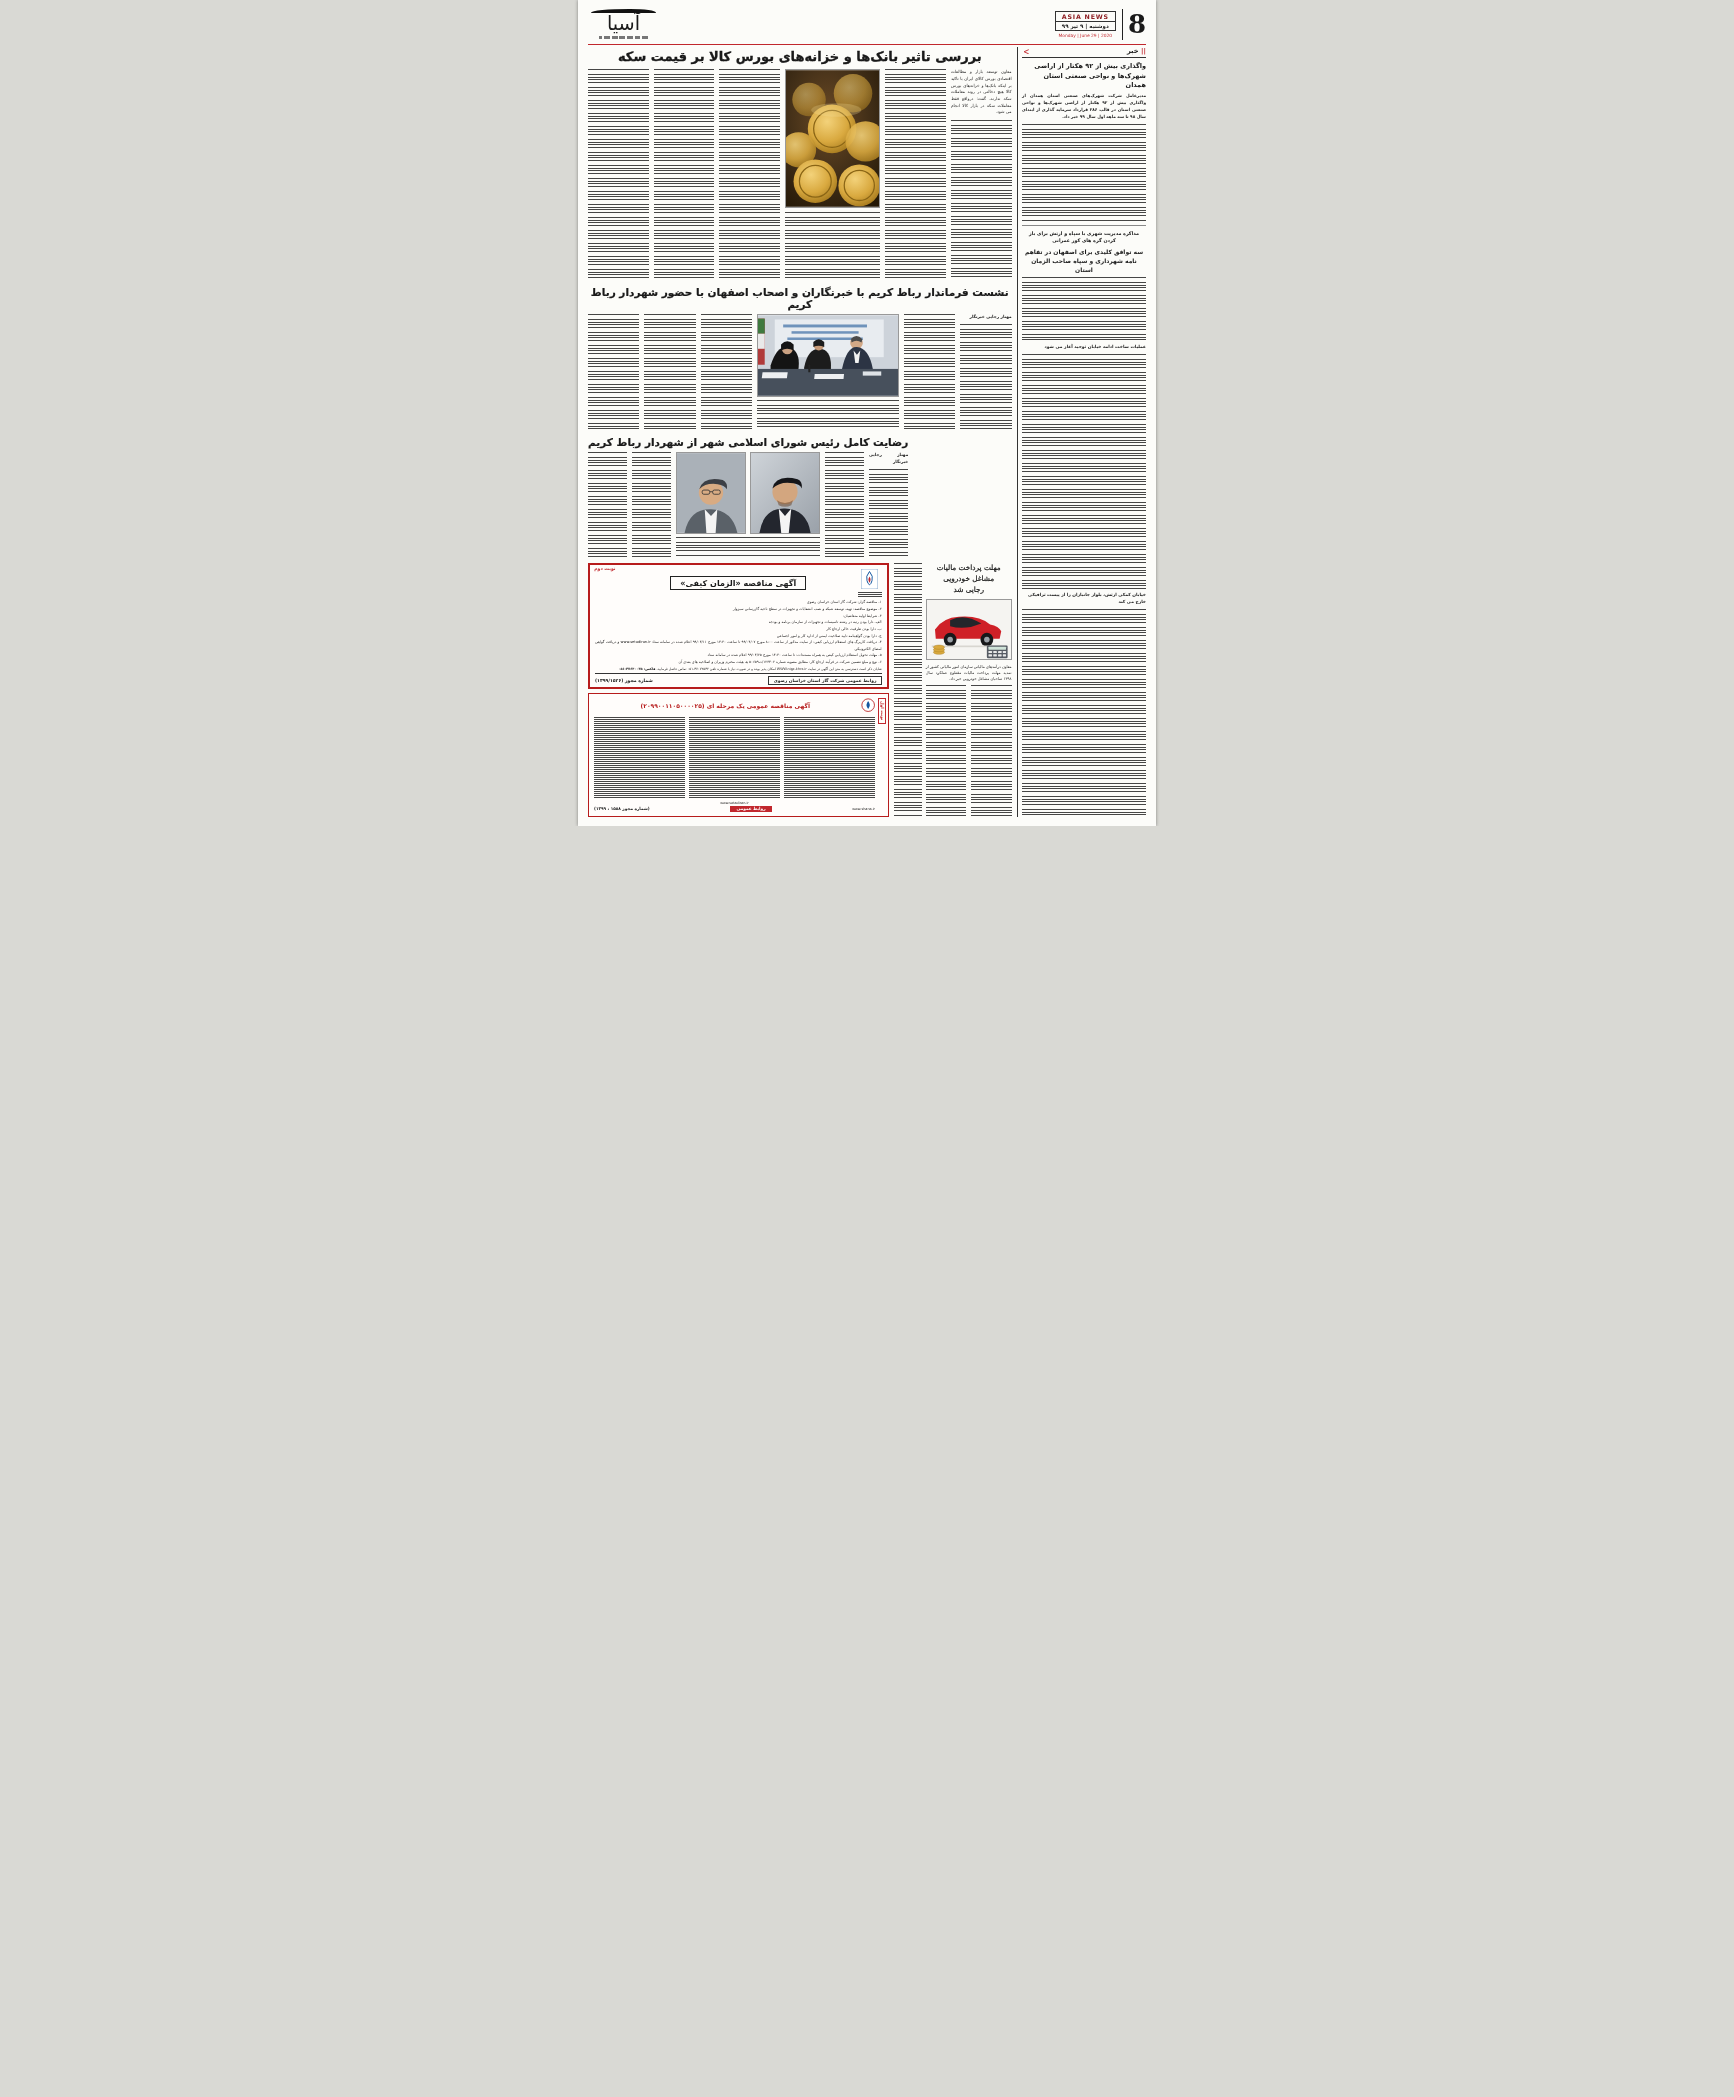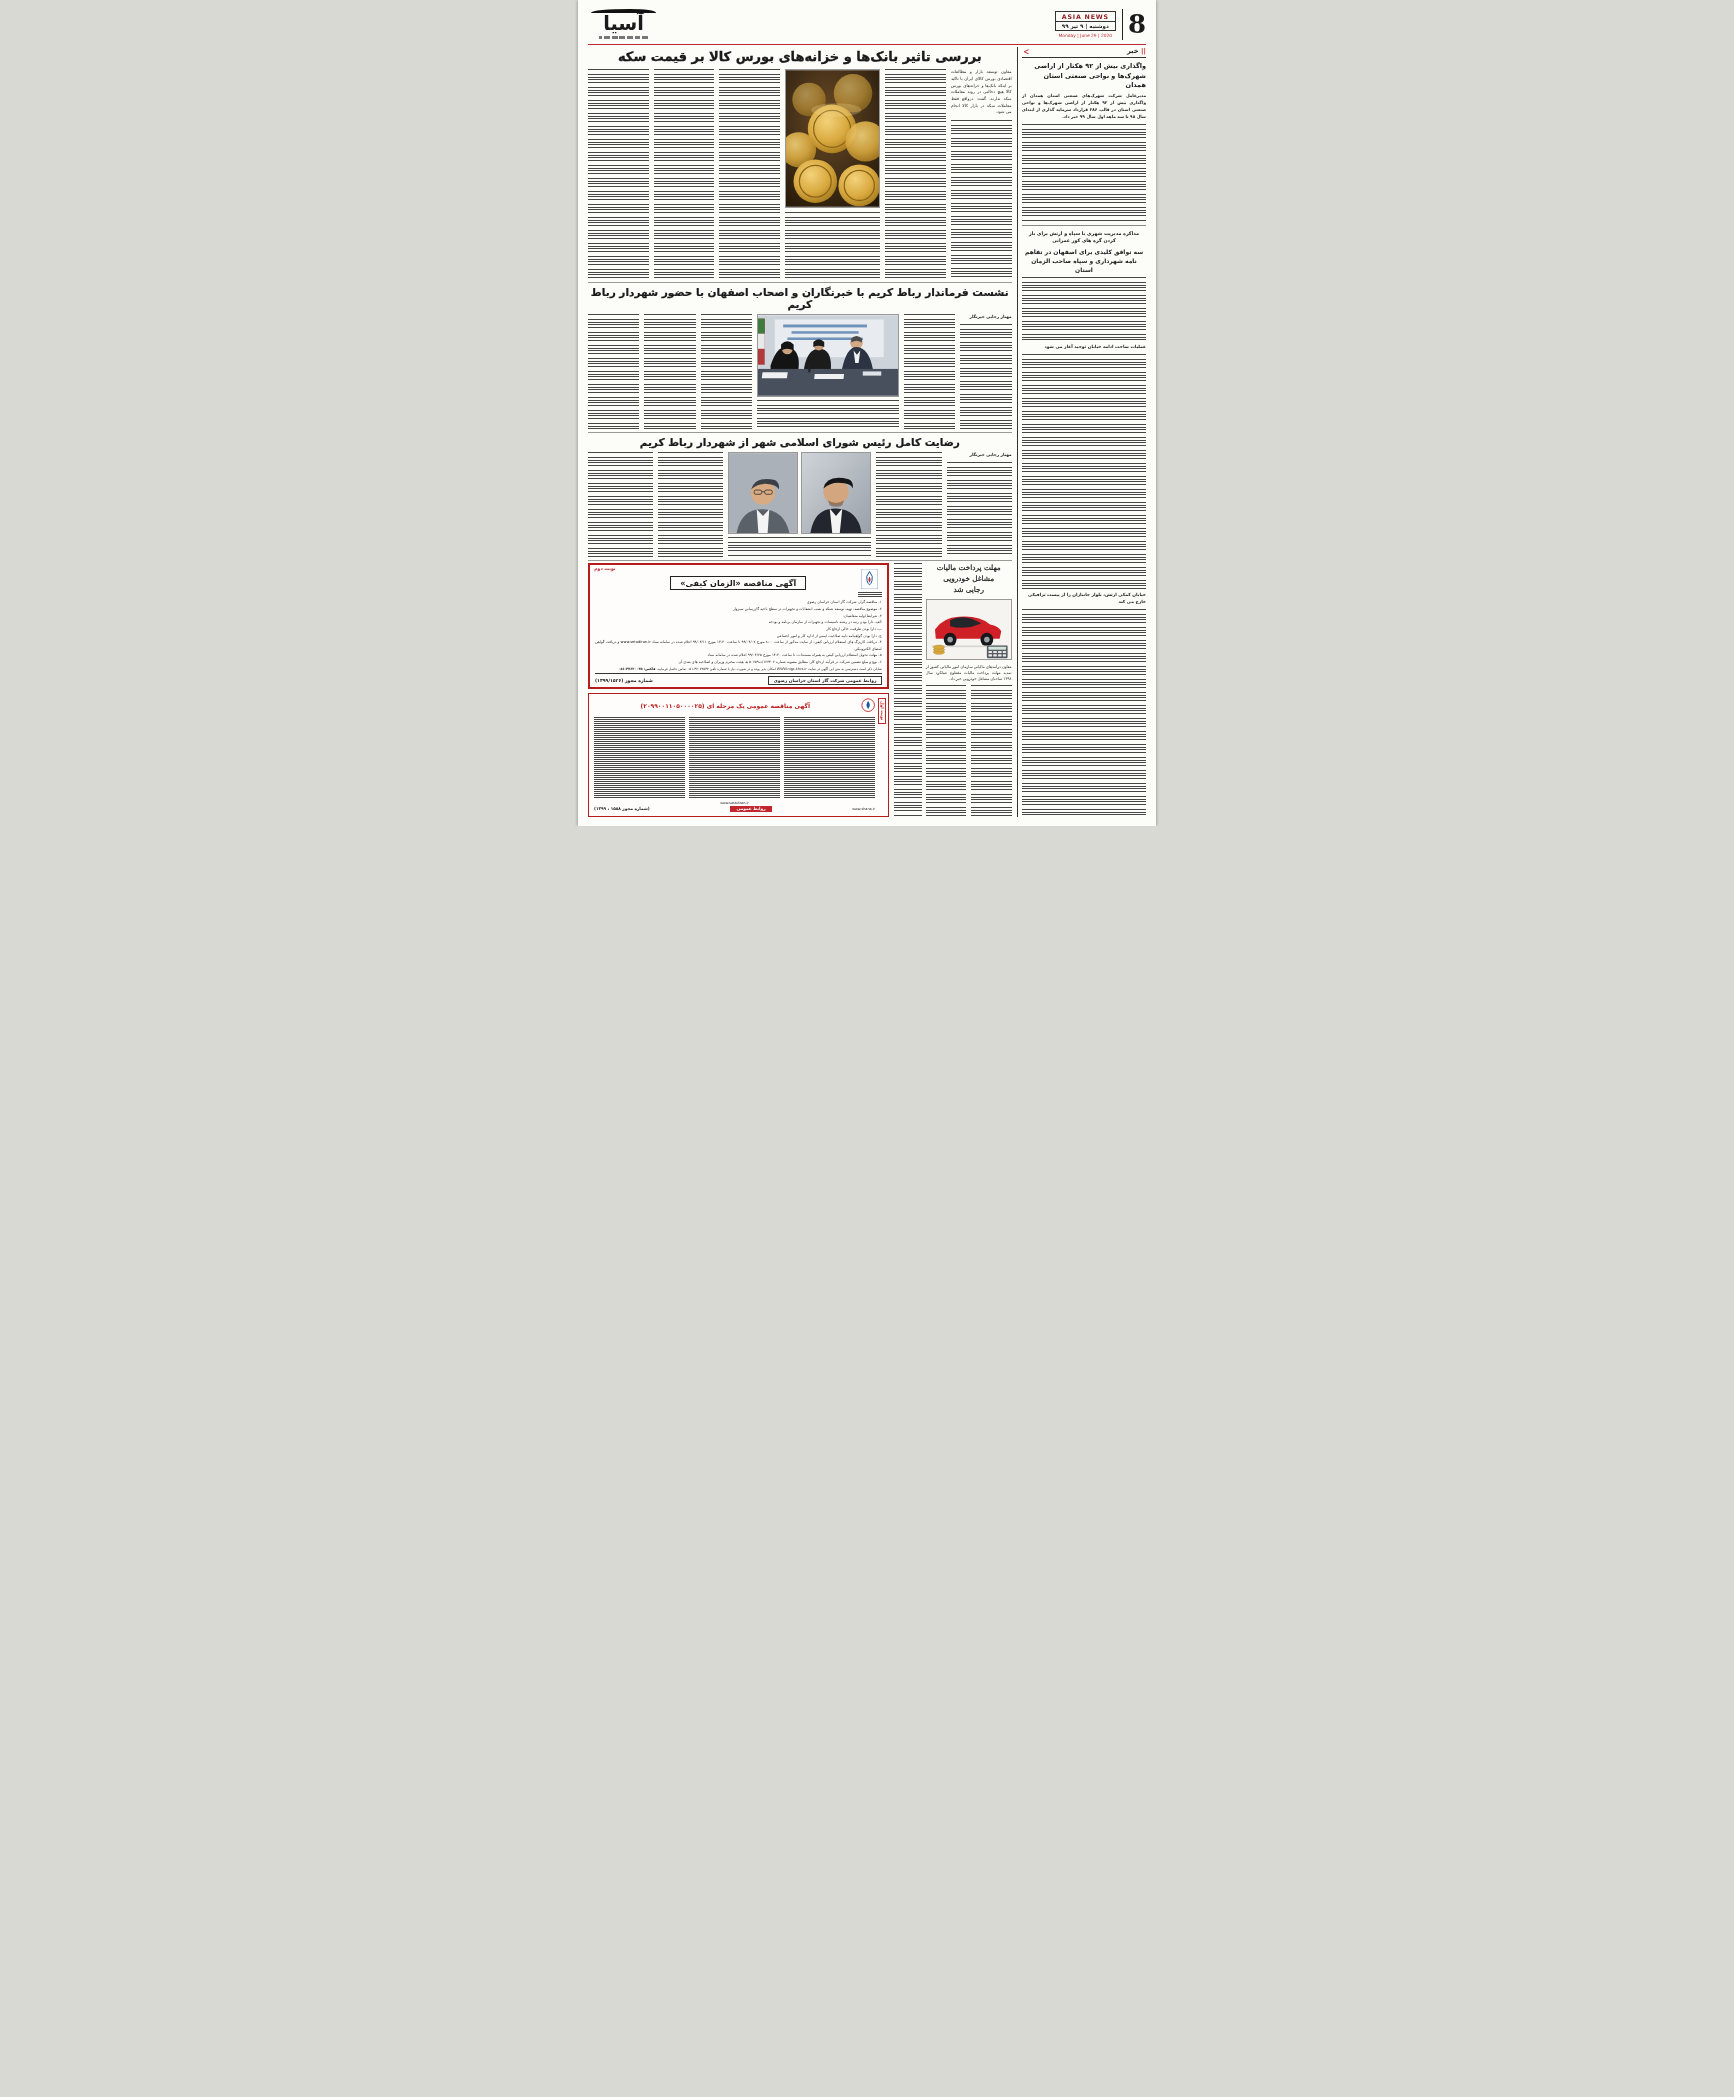--- a/index.html
+++ b/index.html
@@ -14,21 +14,21 @@
   .masthead { height:37px; display:flex; justify-content:space-between; align-items:center; }
   .pageno-group { display:flex; align-items:center; gap:5.9px; height:100%; }
   .pageno { font-family:"DejaVu Serif", serif; font-size:26px; font-weight:bold; line-height:1; }
   .vrule { width:0.4px; height:31px; background:#222; }
   .datecol { text-align:center; }
   .brand-en { color:#8f1f24; font-weight:bold; font-size:6.3px; letter-spacing:0.8px; border:0.4px solid #333; border-bottom:none; padding:0.8px 5.9px; }
   .date-fa { border:0.4px solid #333; padding:1.3px 5.9px; font-size:5.5px; font-weight:bold; }
   .date-en { color:#c1272d; font-size:4.4px; margin-top:1.3px; }
   .logo { text-align:center; width:71px; }
   .logo-swoosh { height:3.8px; background:#111; border-radius:60% 40% 50% 50% / 100% 100% 0 0; margin:0 3.4px 0.8px; }
-  .logo-fa { font-size:19.3px; font-weight:700; line-height:1.05; }
+  .logo-fa { font-size:19.3px; font-weight:400; line-height:1.05; }
   .logo-caption { height:3.4px; margin:1.7px 11px 0; background:repeating-linear-gradient(to left, #777 0 5.9px, transparent 5.9px 7.6px); }
   .rule-red { height:1.3px; background:#c1272d; margin-top:0.8px; }
   
   .content { display:grid; grid-template-columns:124px 0.4px 1fr; column-gap:5px; height:770px; margin-top:1.7px; }
   .divider-v { background:#333; }
   
   .faux { background-image:repeating-linear-gradient(to bottom, rgba(25,25,25,.8) 0px, rgba(25,25,25,.8) 0.8px, transparent 0.8px, transparent 2.6px); }
   .faux.tiny { background-image:repeating-linear-gradient(to bottom, rgba(25,25,25,.8) 0px, rgba(25,25,25,.8) 0.6px, transparent 0.6px, transparent 2px); }
   .fxfill { flex:1 1 auto; }
   .cols { display:flex; gap:5px; }
@@ -40,21 +40,21 @@
   .khabar-head { display:flex; justify-content:space-between; align-items:center; border-bottom:0.4px solid #333; padding-bottom:1.7px; }
   .khabar-title { font-size:6.7px; font-weight:900; display:flex; align-items:center; gap:2.5px; }
   .khabar-bars { color:#c1272d; font-weight:900; }
   .kh-article-title { font-size:6.5px; font-weight:900; text-align:right; line-height:1.45; margin:4.2px 0 2.5px; }
   .kh-lead { font-size:4.2px; font-weight:bold; line-height:1.65; text-align:justify; }
   .kh-divider { height:0.4px; background:#888; margin:4.2px 0; }
   .kh-kicker { font-size:4.8px; font-weight:900; text-align:center; line-height:1.5; }
   .kh-title2 { font-size:6px; font-weight:900; text-align:center; line-height:1.5; margin:2.5px 0 3.4px; }
   .kh-subhead { font-size:4.4px; font-weight:900; line-height:1.5; margin:3.4px 0; }
   
-  .main { display:flex; flex-direction:column; min-width:0; }
+  .main { display:flex; flex-direction:column; min-width:0;align-items:flex-end; }
   .rule-gray { height:0.4px; background:#9a9a9a; margin:2.9px 0; }
   .headline-xl { font-size:13px; font-weight:900; text-align:center; -webkit-text-stroke:0.3px #111; margin:2.5px 0 5px; }
   .headline-lg { font-size:10.5px; font-weight:900; text-align:center; -webkit-text-stroke:0.2px #111; margin:0.8px 0 4.2px; }
   .sect-coins { height:232px; display:flex; flex-direction:column; }
   .sect-meeting { height:144px; display:flex; flex-direction:column; }
   .sect-council { height:122px; display:flex; flex-direction:column; }
   .sect-bottom { flex:1 1 auto; display:flex; gap:5px; min-height:0; }
   .sect-body { flex:1 1 auto; min-height:0; display:flex; gap:5px; }
   .imgcol { display:flex; flex-direction:column; gap:3.4px; }
   .photo-frame { border:0.4px solid #999; background:#fff; }

